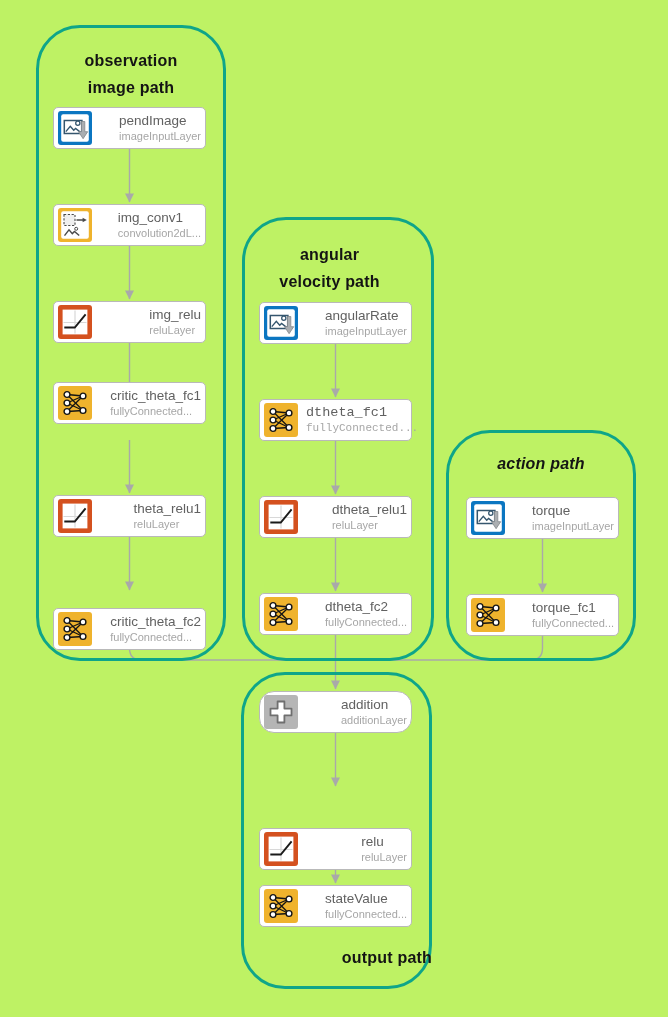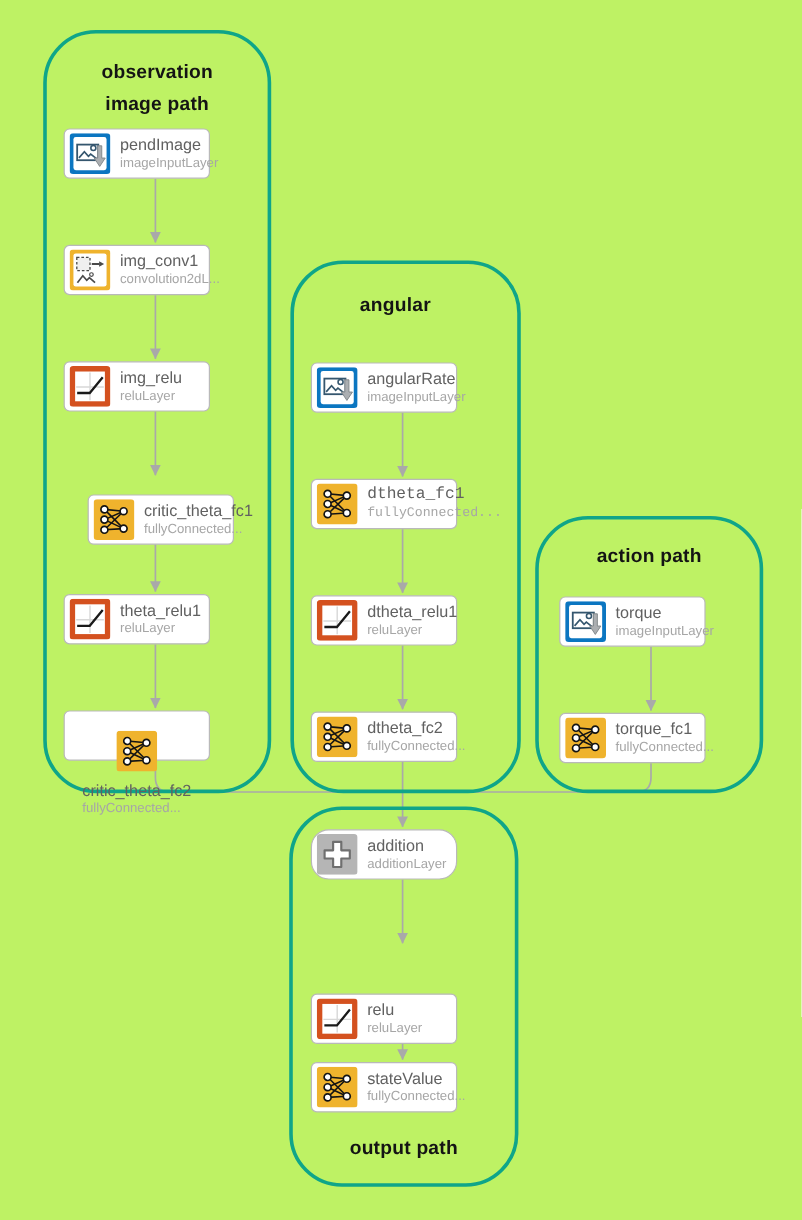--- a/index.html
+++ b/index.html
@@ -7,31 +7,31 @@
   .canvas{position:relative;width:668px;height:1017px;background:#bef264;overflow:hidden;}
   .wires{position:absolute;left:0;top:0;width:668px;height:1017px;}
   .group{position:absolute;border:3px solid #0fa589;border-radius:44px;box-sizing:border-box;background:transparent;}
   .g1{left:36px;top:25px;width:190px;height:636px;}
   .g2{left:242px;top:217px;width:192px;height:444px;}
   .g3{left:446px;top:430px;width:190px;height:231px;}
   .g4{left:241px;top:672px;width:191px;height:317px;}
   .group-title{position:absolute;text-align:center;font-weight:bold;font-size:16px;color:#141414;line-height:27px;letter-spacing:0.2px;}
   .t1{left:36px;top:47px;width:190px;}
   .t2{left:242px;top:241px;width:175px;}
-  .t3{left:446px;top:450px;width:190px;}
-  .t4{left:241px;top:944px;width:191px;}
+  .t3{left:446px;top:450px;width:190px;font-style:italic;}
+  .t4{left:241px;top:944px;width:191px;text-align:right;}
   .group-title span{display:block;}
-  .node{position:absolute;width:122px;height:42px;background:#ffffff;border:1px solid #b9b9b9;border-radius:5px;box-sizing:border-box;display:flex;align-items:center;padding:16px 4px;gap:8px;}
+  .node{position:absolute;width:153px;height:42px;background:#ffffff;border:1px solid #b9b9b9;border-radius:5px;box-sizing:border-box;display:flex;align-items:center;padding:0 4px;gap:8px;justify-content:space-between;}
   .ic{width:34px;height:34px;flex:0 0 34px;display:block;}
   .txt{display:flex;flex-direction:column;justify-content:center;min-width:0;}
   .nm{font-size:13.5px;color:#616161;line-height:16px;white-space:nowrap;}
   .tp{font-size:11px;color:#a6a6a6;line-height:15px;white-space:nowrap;}
   
   .c1{left:53px;}  .c2{left:259px;} .c3{left:466px;} .c4{left:259px;}
-  .r1{top:107px;} .r2{top:204px;} .r3{top:301px;} .r4{top:412px;margin-left:20px;} .r5{top:495px;} .r6{top:592px;flex-direction:column;}
+  .r1{top:107px;} .r2{top:204px;} .r3{top:301px;} .r4{top:382px;} .r5{top:495px;} .r6{top:608px;}
   .m1{top:302px;} .m2{top:399px;font-family:Liberation Mono, monospace;} .m3{top:496px;} .m4{top:593px;}
   .a1{top:497px;} .a2{top:594px;}
   .o1{top:691px;border-radius:15px;} .o2{top:788px;margin-top:40px;} .o3{top:885px;}
   .defs{position:absolute;width:0;height:0;}
 </style>
 </head>
 <body>
 
 <svg class="defs" aria-hidden="true">
   <defs>
@@ -113,20 +113,21 @@
   <div class="group g2"></div>
   <div class="group g3"></div>
   <div class="group g4"></div>
 
   <div class="group-title t1">
     <span>observation</span>
     <span>image path</span>
   </div>
   <div class="group-title t2">
     <span>angular</span>
+    <span>velocity path</span>
   </div>
   <div class="group-title t3">
     <span>action path</span>
   </div>
   <div class="group-title t4">
     <span>output path</span>
   </div>
 
   <div class="node c1 r1">
     <svg class="ic" viewBox="0 0 34 34">

